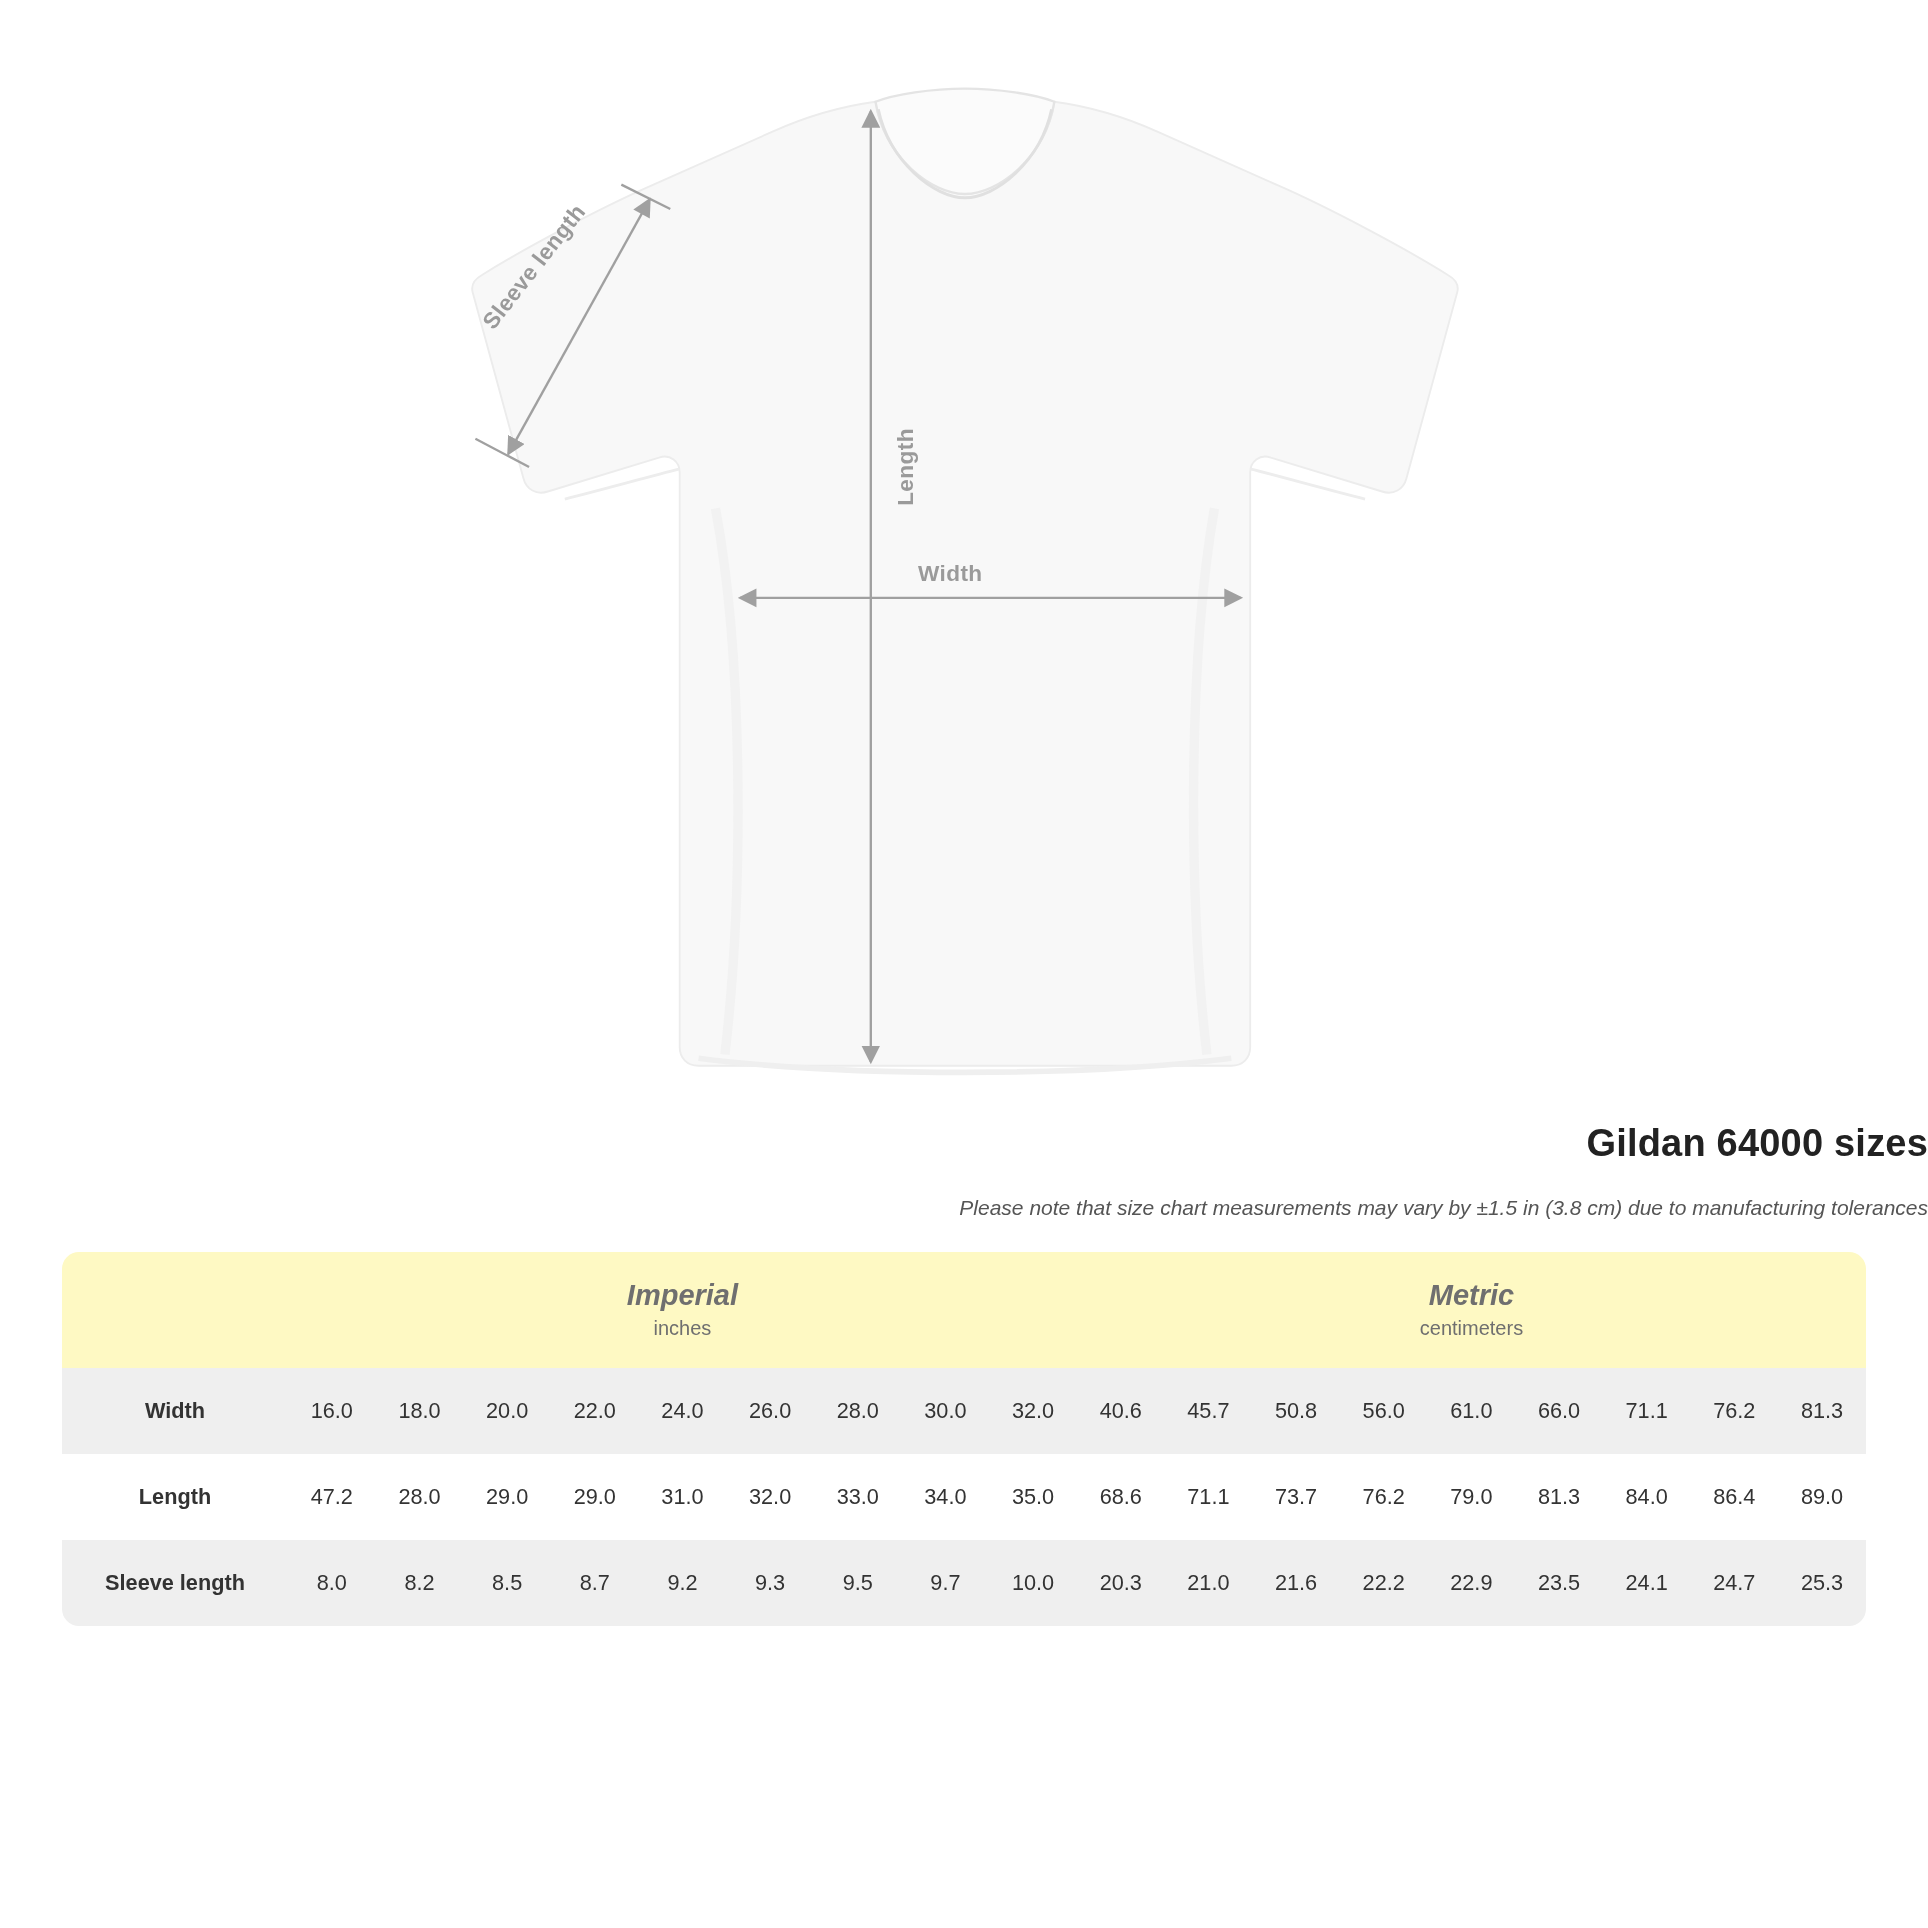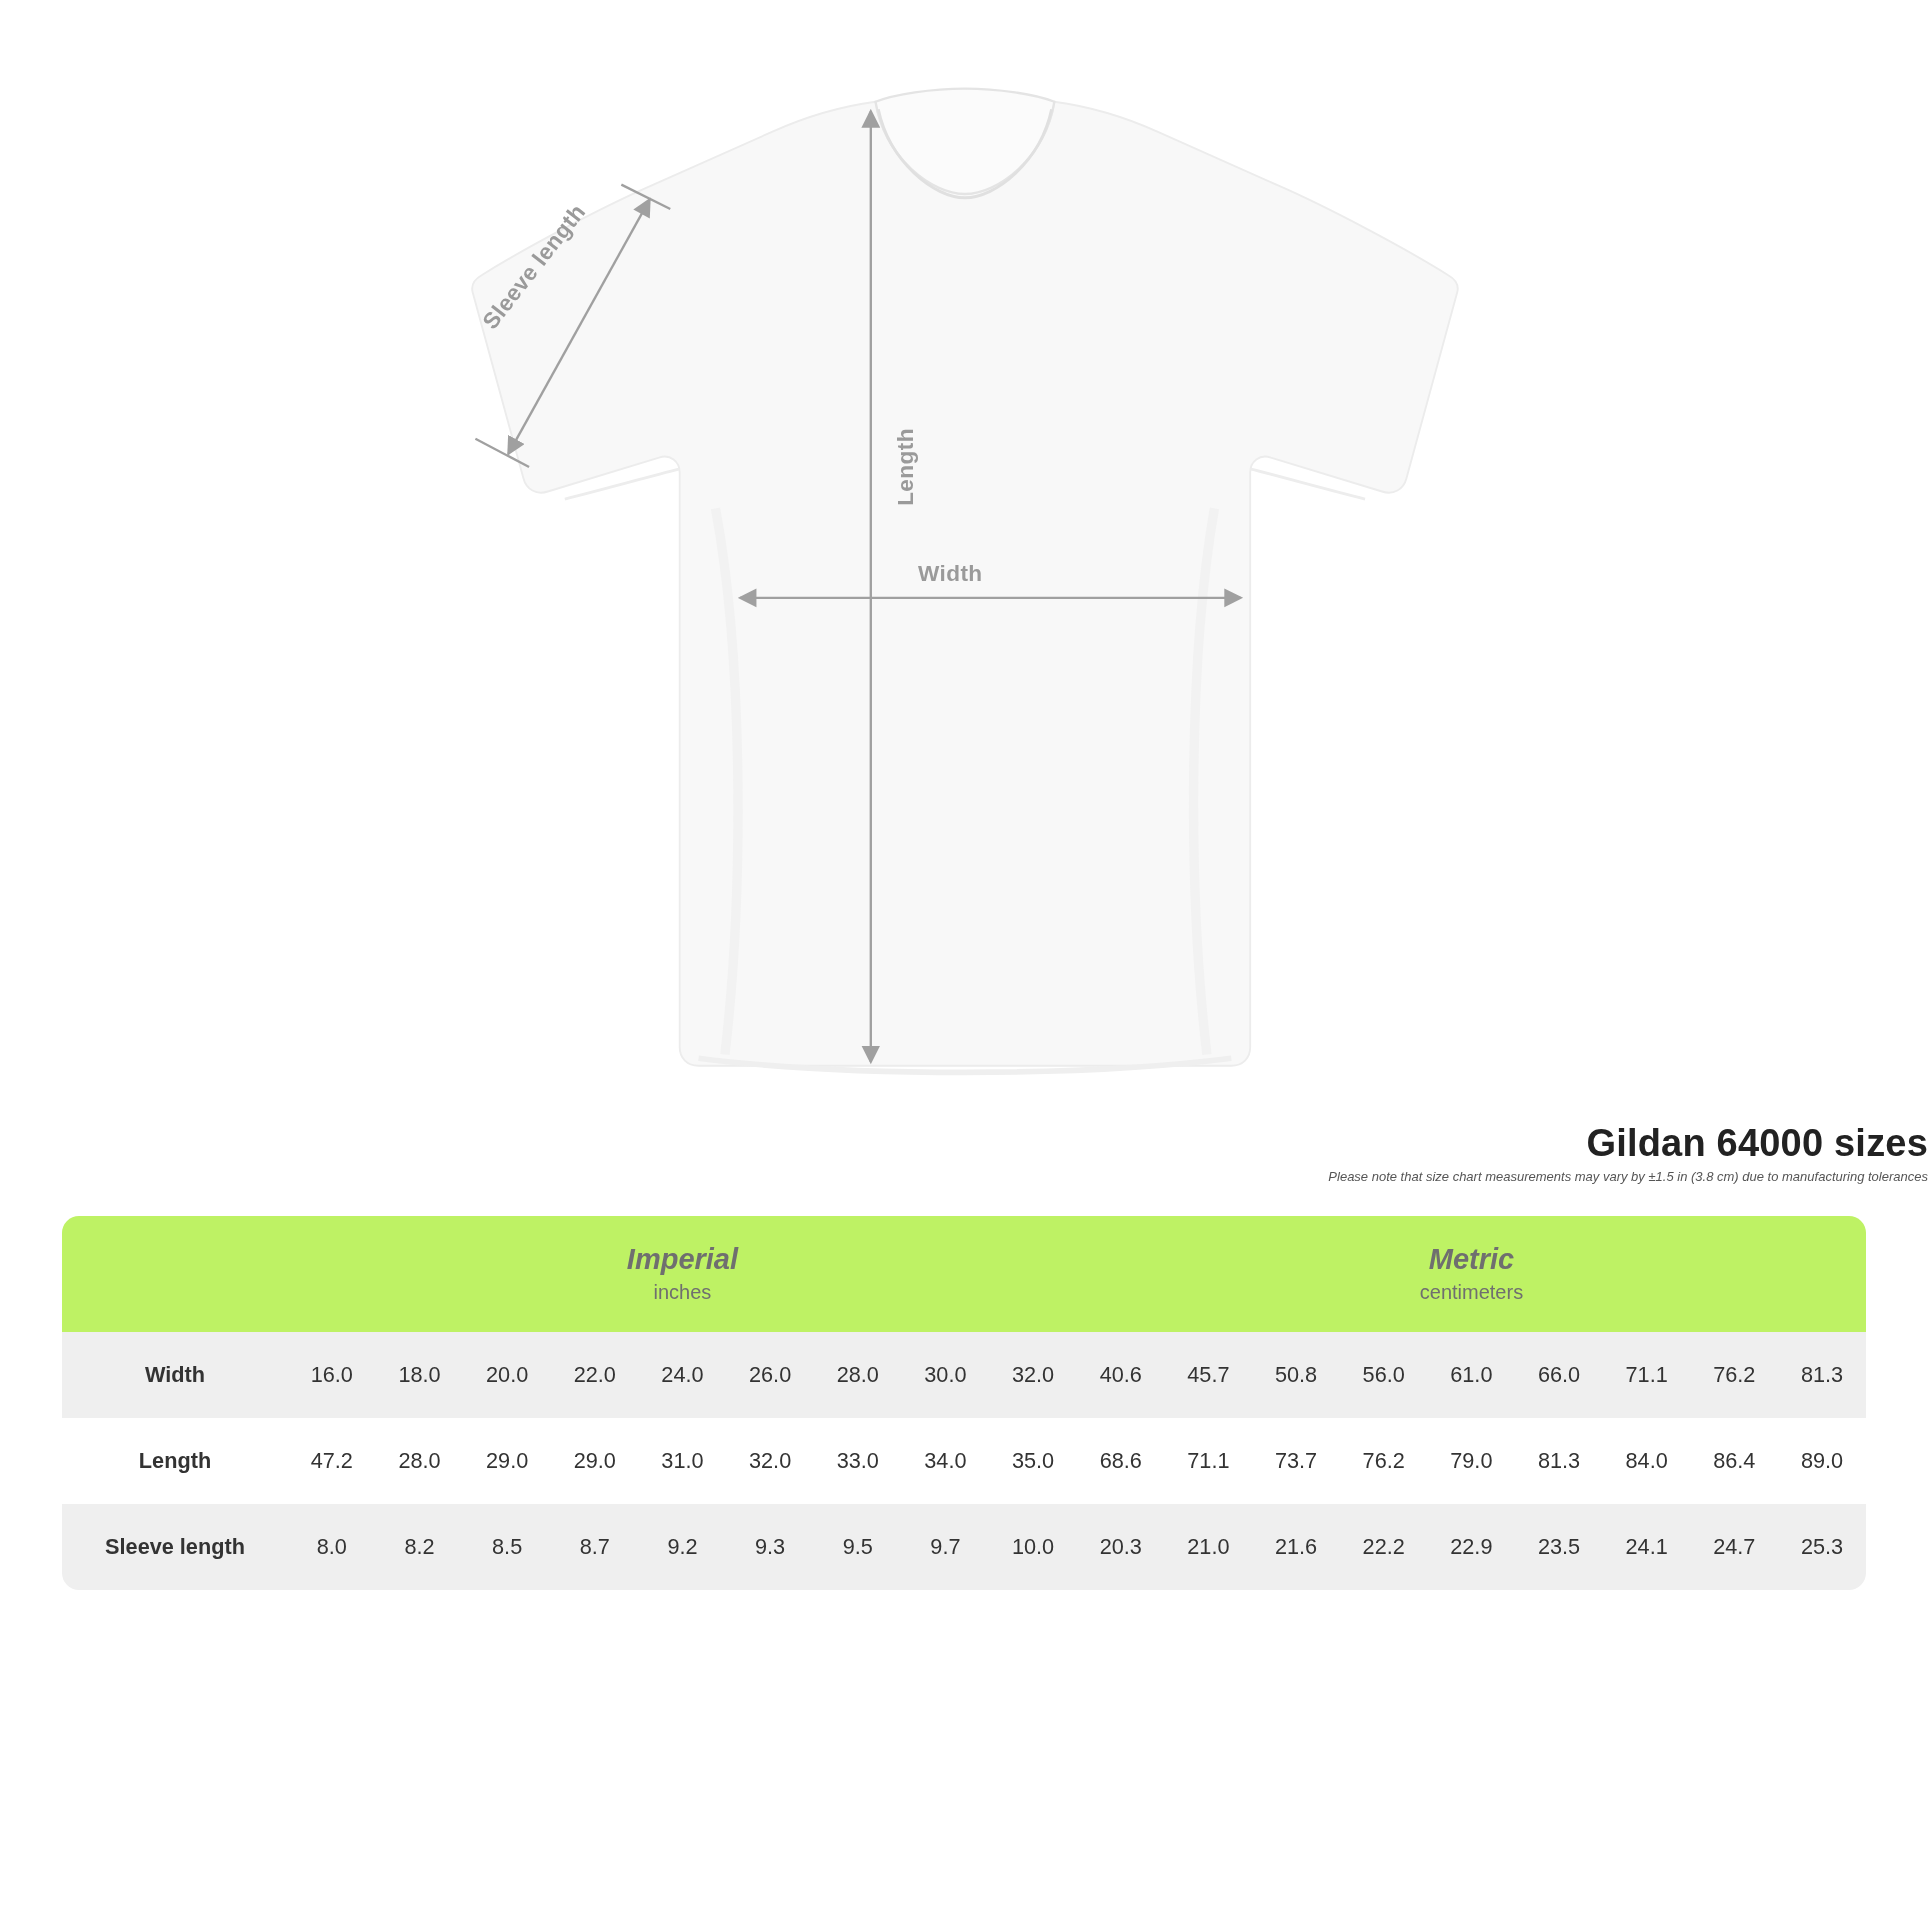--- a/index.html
+++ b/index.html
@@ -63,24 +63,24 @@
     margin-top: 11.3px;
   }
   .chart-title {
     font-size: 38px;
     font-weight: bold;
     color: #222222;
     margin: 0;
     letter-spacing: 0.2px;
   }
   .chart-note {
-    font-size: 13px;
+    font-size: 21px;
     font-style: italic;
     color: #555555;
-    margin-top: 4px;
+    margin-top: 31px;
   }
 
   
   .table-wrap {
     margin: 32px 62px 0 62px;
     border-radius: 17px;
     overflow: hidden;
   }
   table.size-table {
     width: 100%;
@@ -89,21 +89,21 @@
   }
   table.size-table td, table.size-table th {
     text-align: center;
     vertical-align: middle;
     font-size: 21.7px;
     color: #333333;
     border: none;
   }
   
   .unit-band td {
-    background: #bef264;
+    background: #fef9c3;
     padding: 24.5px 0 28px 0;
   }
   .unit-name {
     font-size: 29px;
     font-style: italic;
     font-weight: bold;
     color: #6f6f6f;
     line-height: 1.25;
   }
   .unit-sub {

